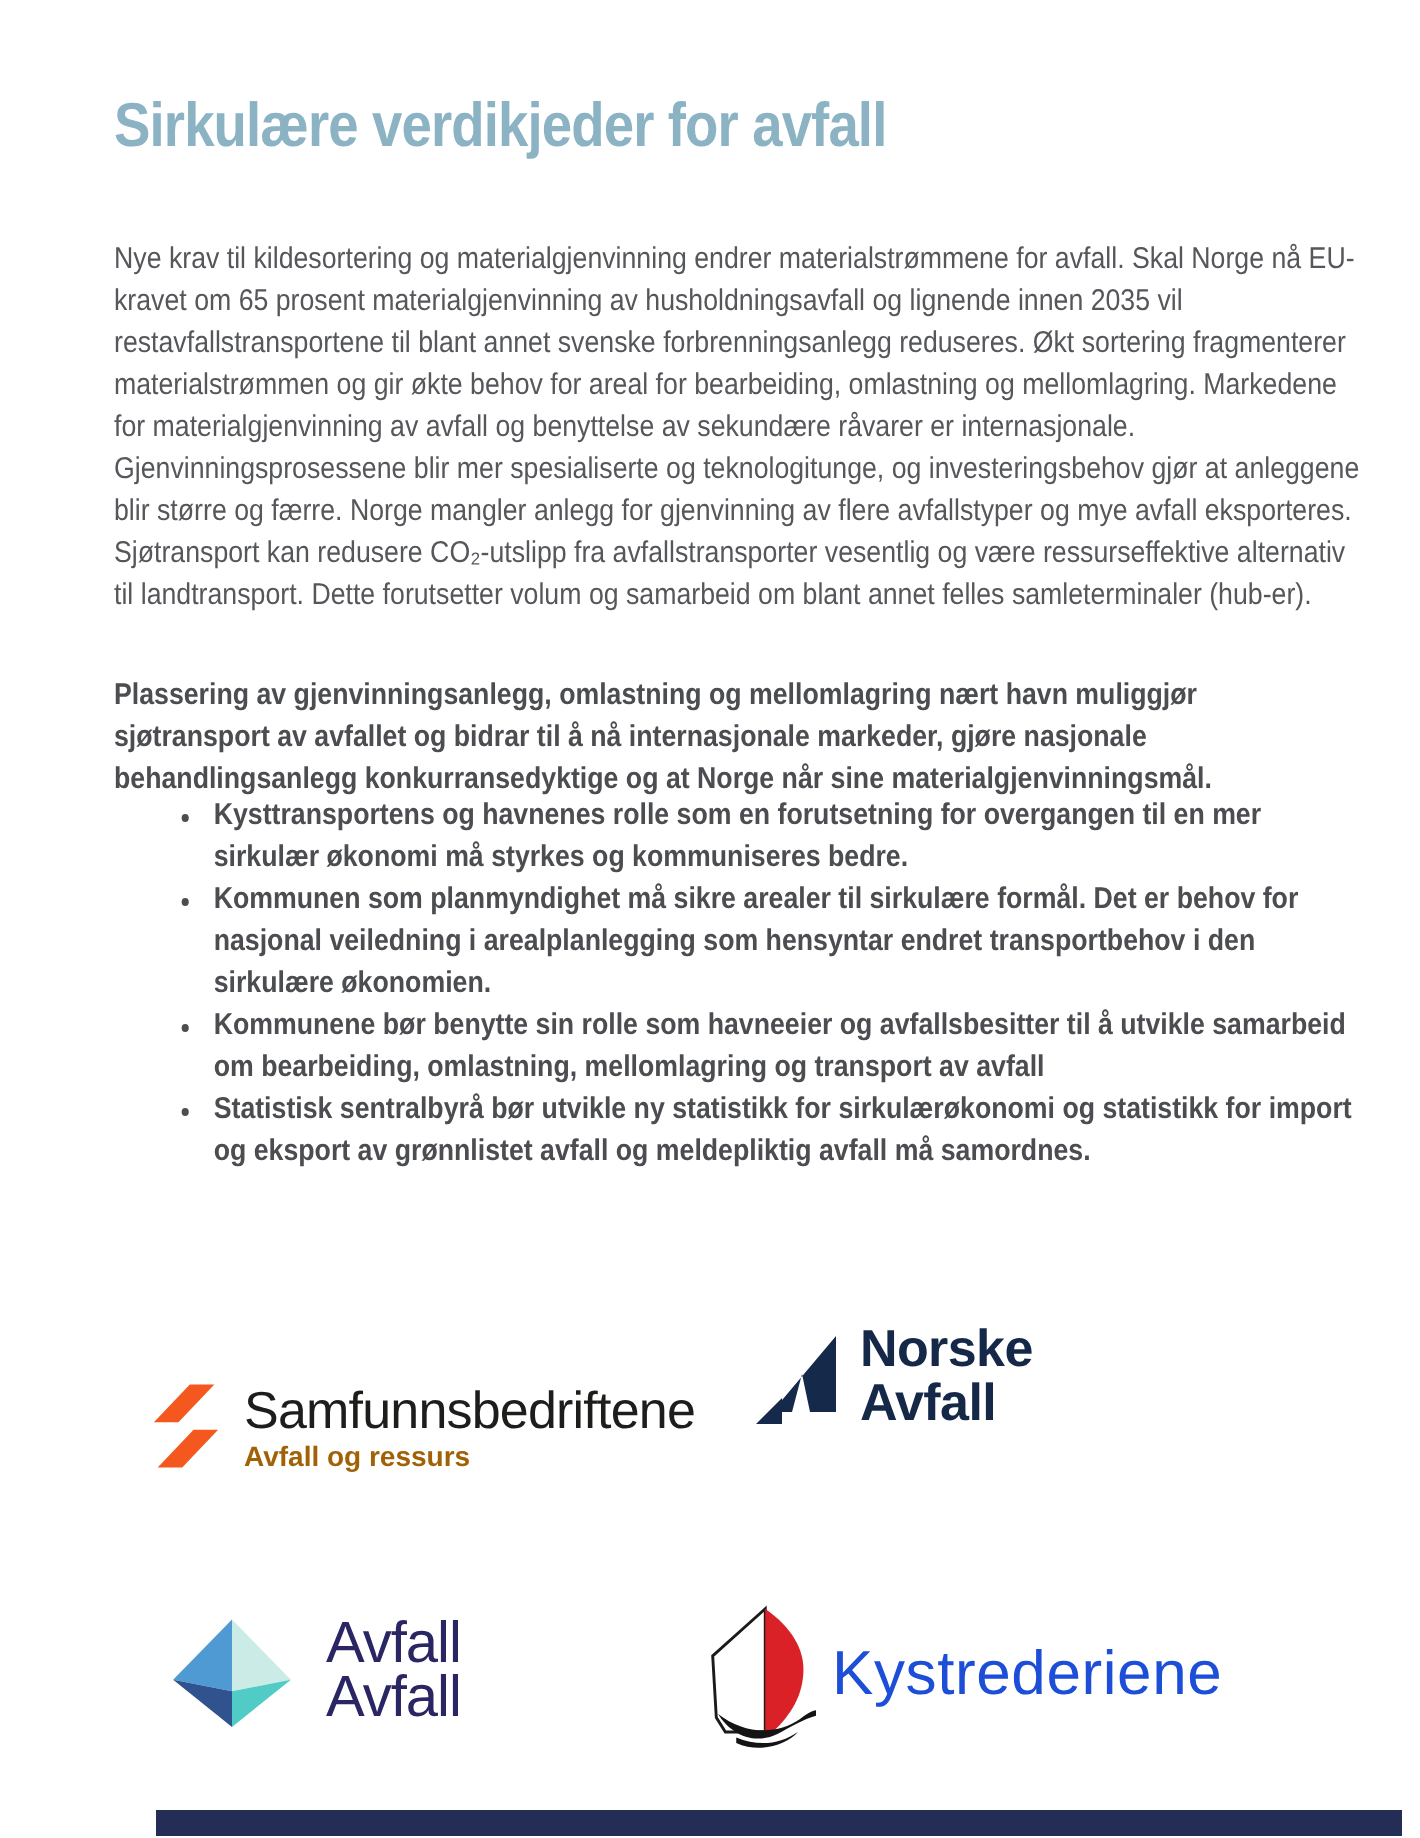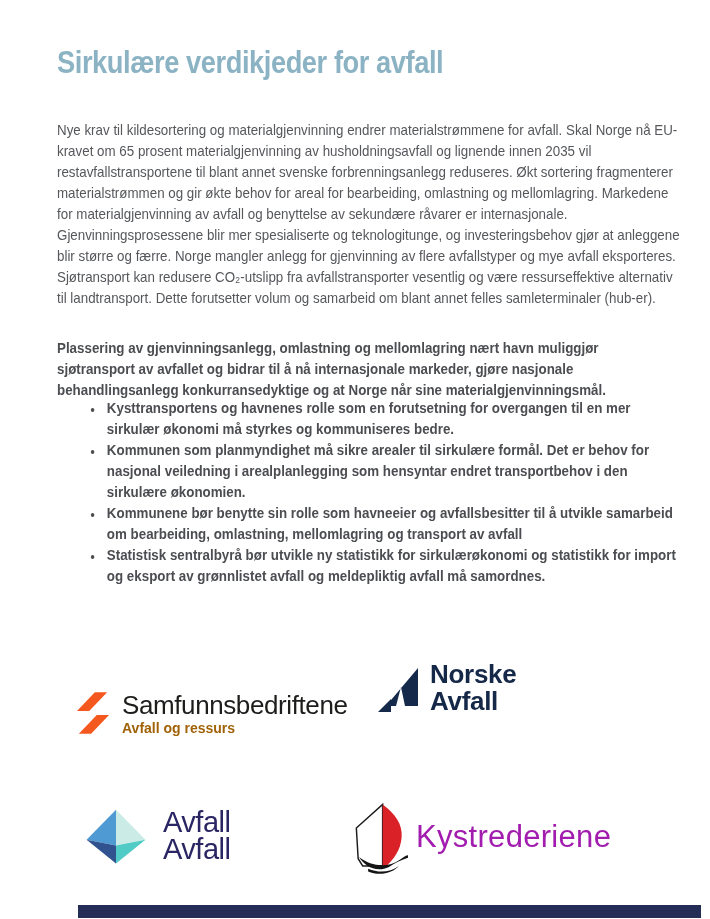--- a/index.html
+++ b/index.html
@@ -37,21 +37,21 @@
   .samf-name { font-size:26px; color:#1d1d1b; letter-spacing:-0.4px; line-height:28px; }
   .samf-sub  { font-size:14px; font-weight:700; color:#a16207; margin-top:1px; }
 
   .logo-nh { left:374px; top:660px; gap:10px; }
   .nh-text { font-size:26px; font-weight:700; color:#152848; line-height:27px; letter-spacing:-0.3px; }
 
   .logo-an { left:84px; top:806px; gap:15px; }
   .an-text { font-size:29px; font-weight:400; color:#2a2563; line-height:27px; letter-spacing:-0.5px; }
 
   .logo-kyst { left:350px; top:800px; gap:8px; }
-  .kyst-text { font-size:31px; font-weight:400; color:#a21caf; letter-spacing:0.3px; }
+  .kyst-text { font-size:31px; font-weight:400; color:#1d4ed8; letter-spacing:0.3px; }
 
   .footer-bar { position:absolute; left:78px; top:905px; width:623px; height:13px; background:#242d56; }
 </style>
 </head>
 <body>
 
 <div class="page">
 
   <h1 class="title">Sirkulære verdikjeder for avfall</h1>
 

